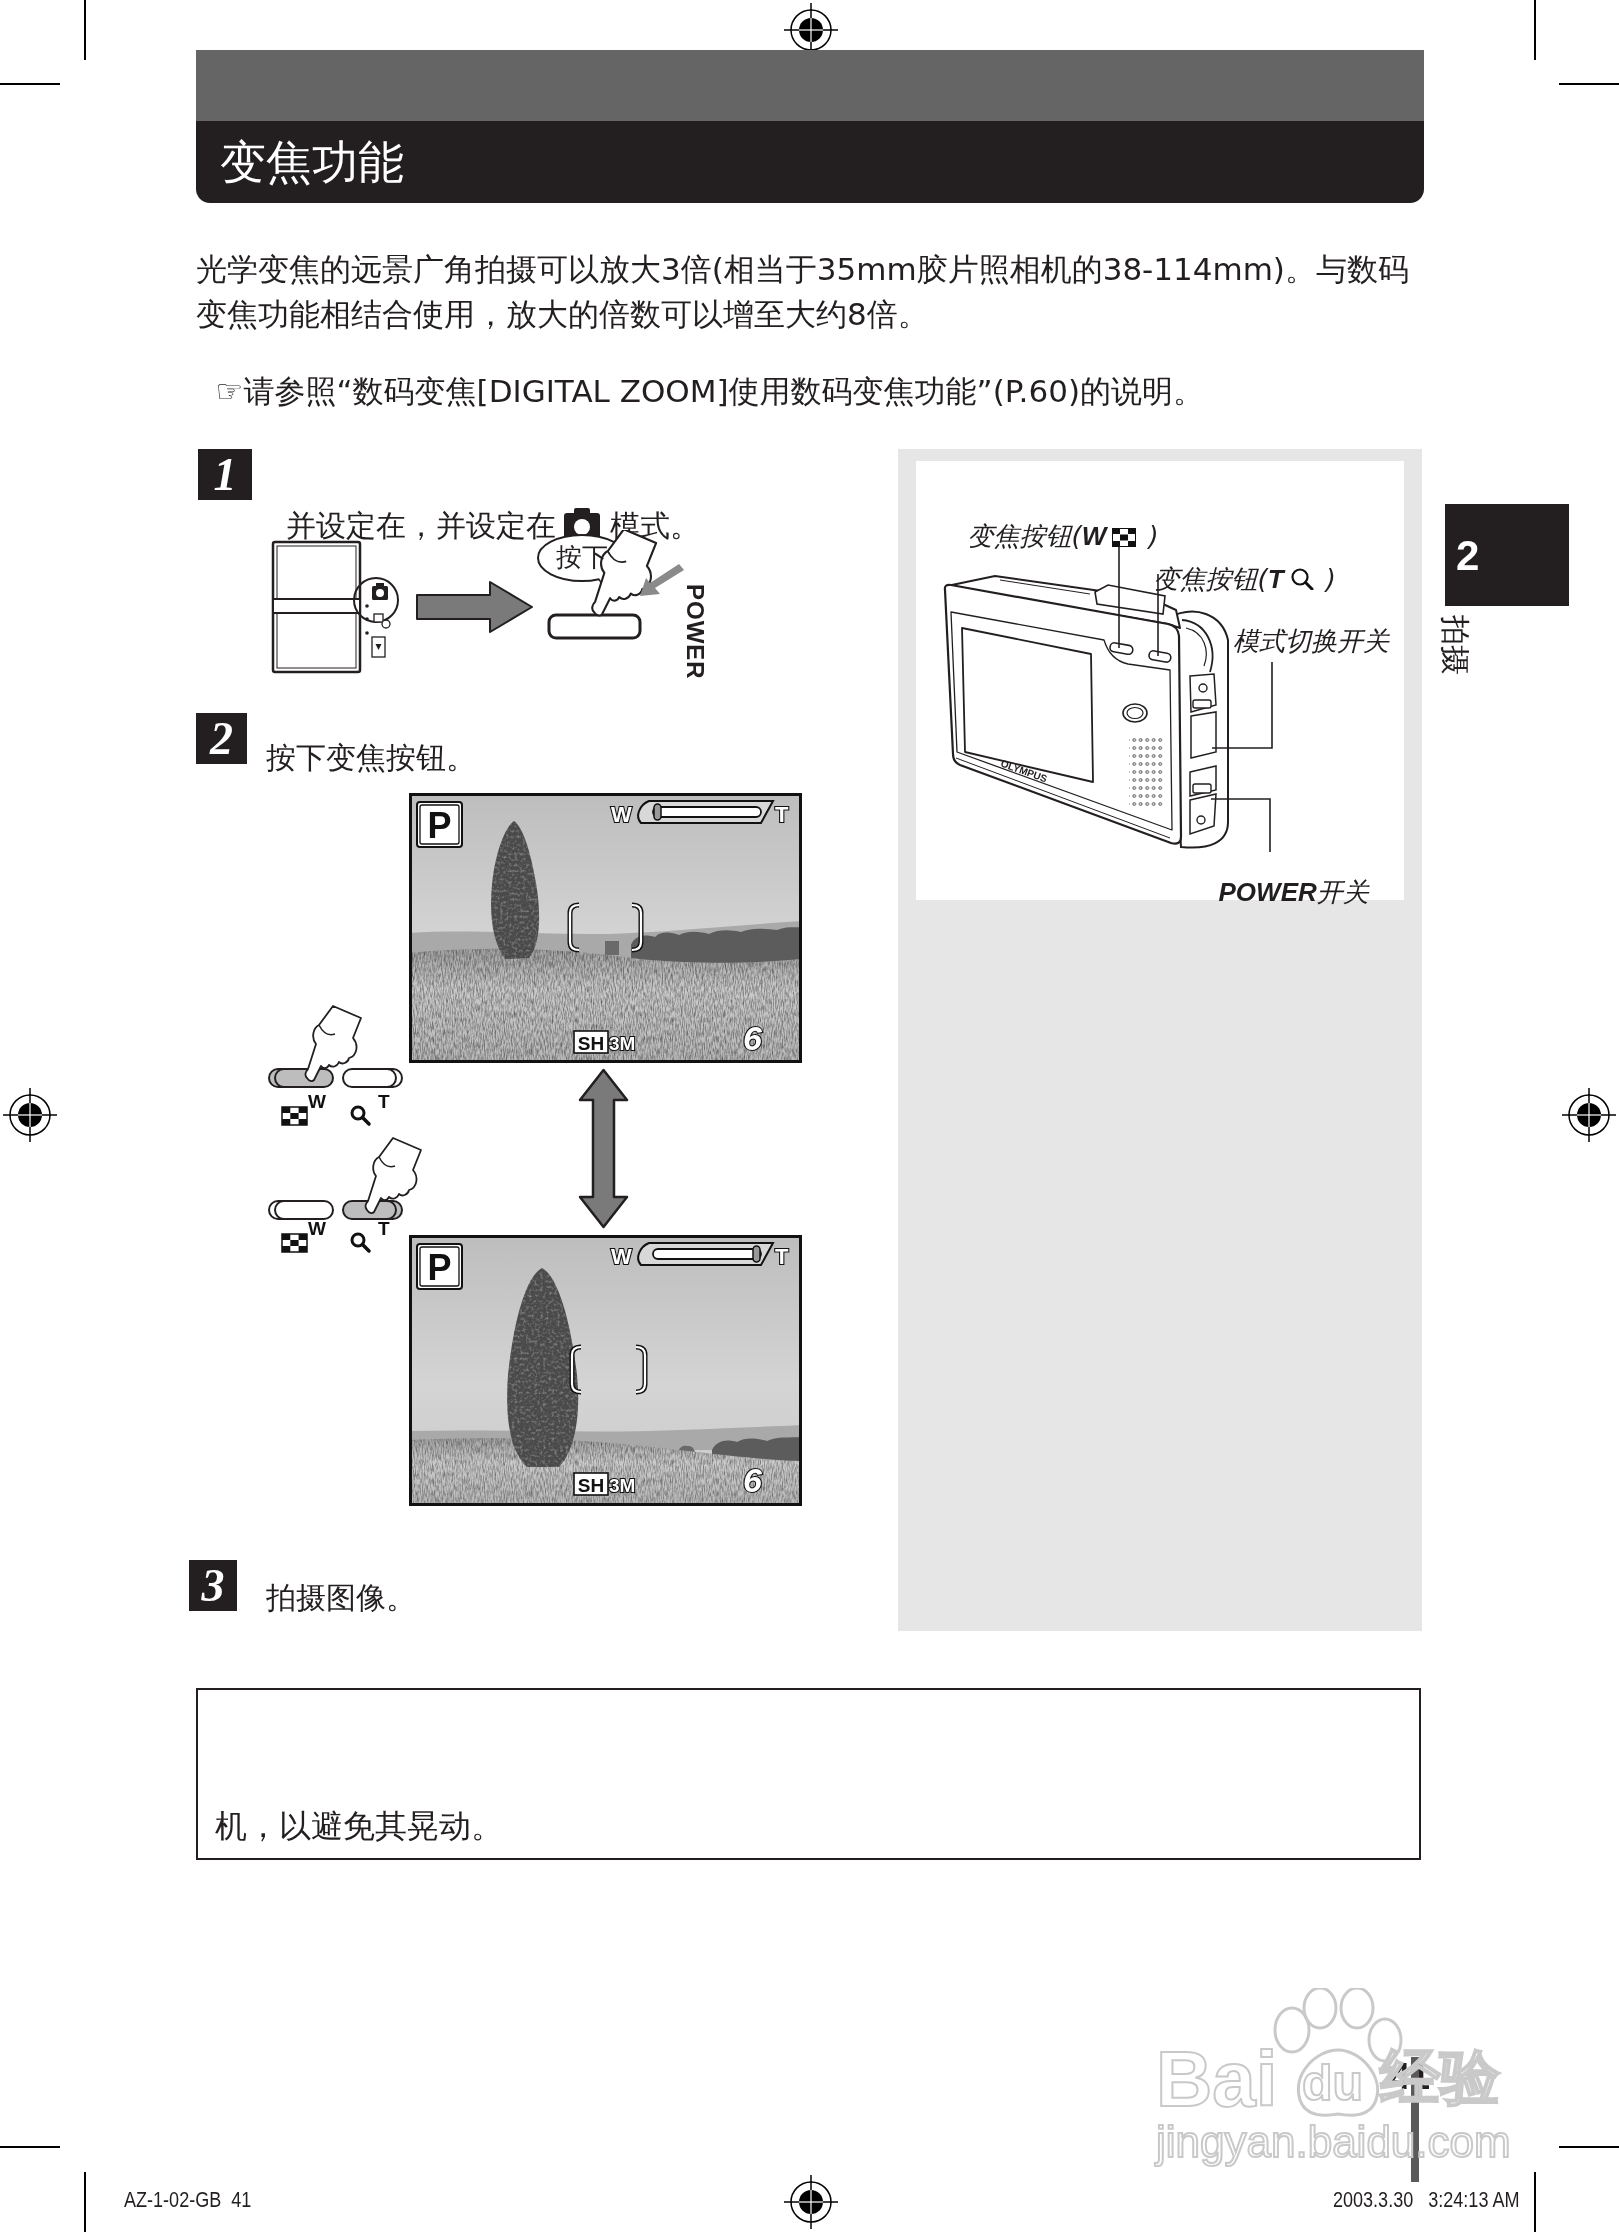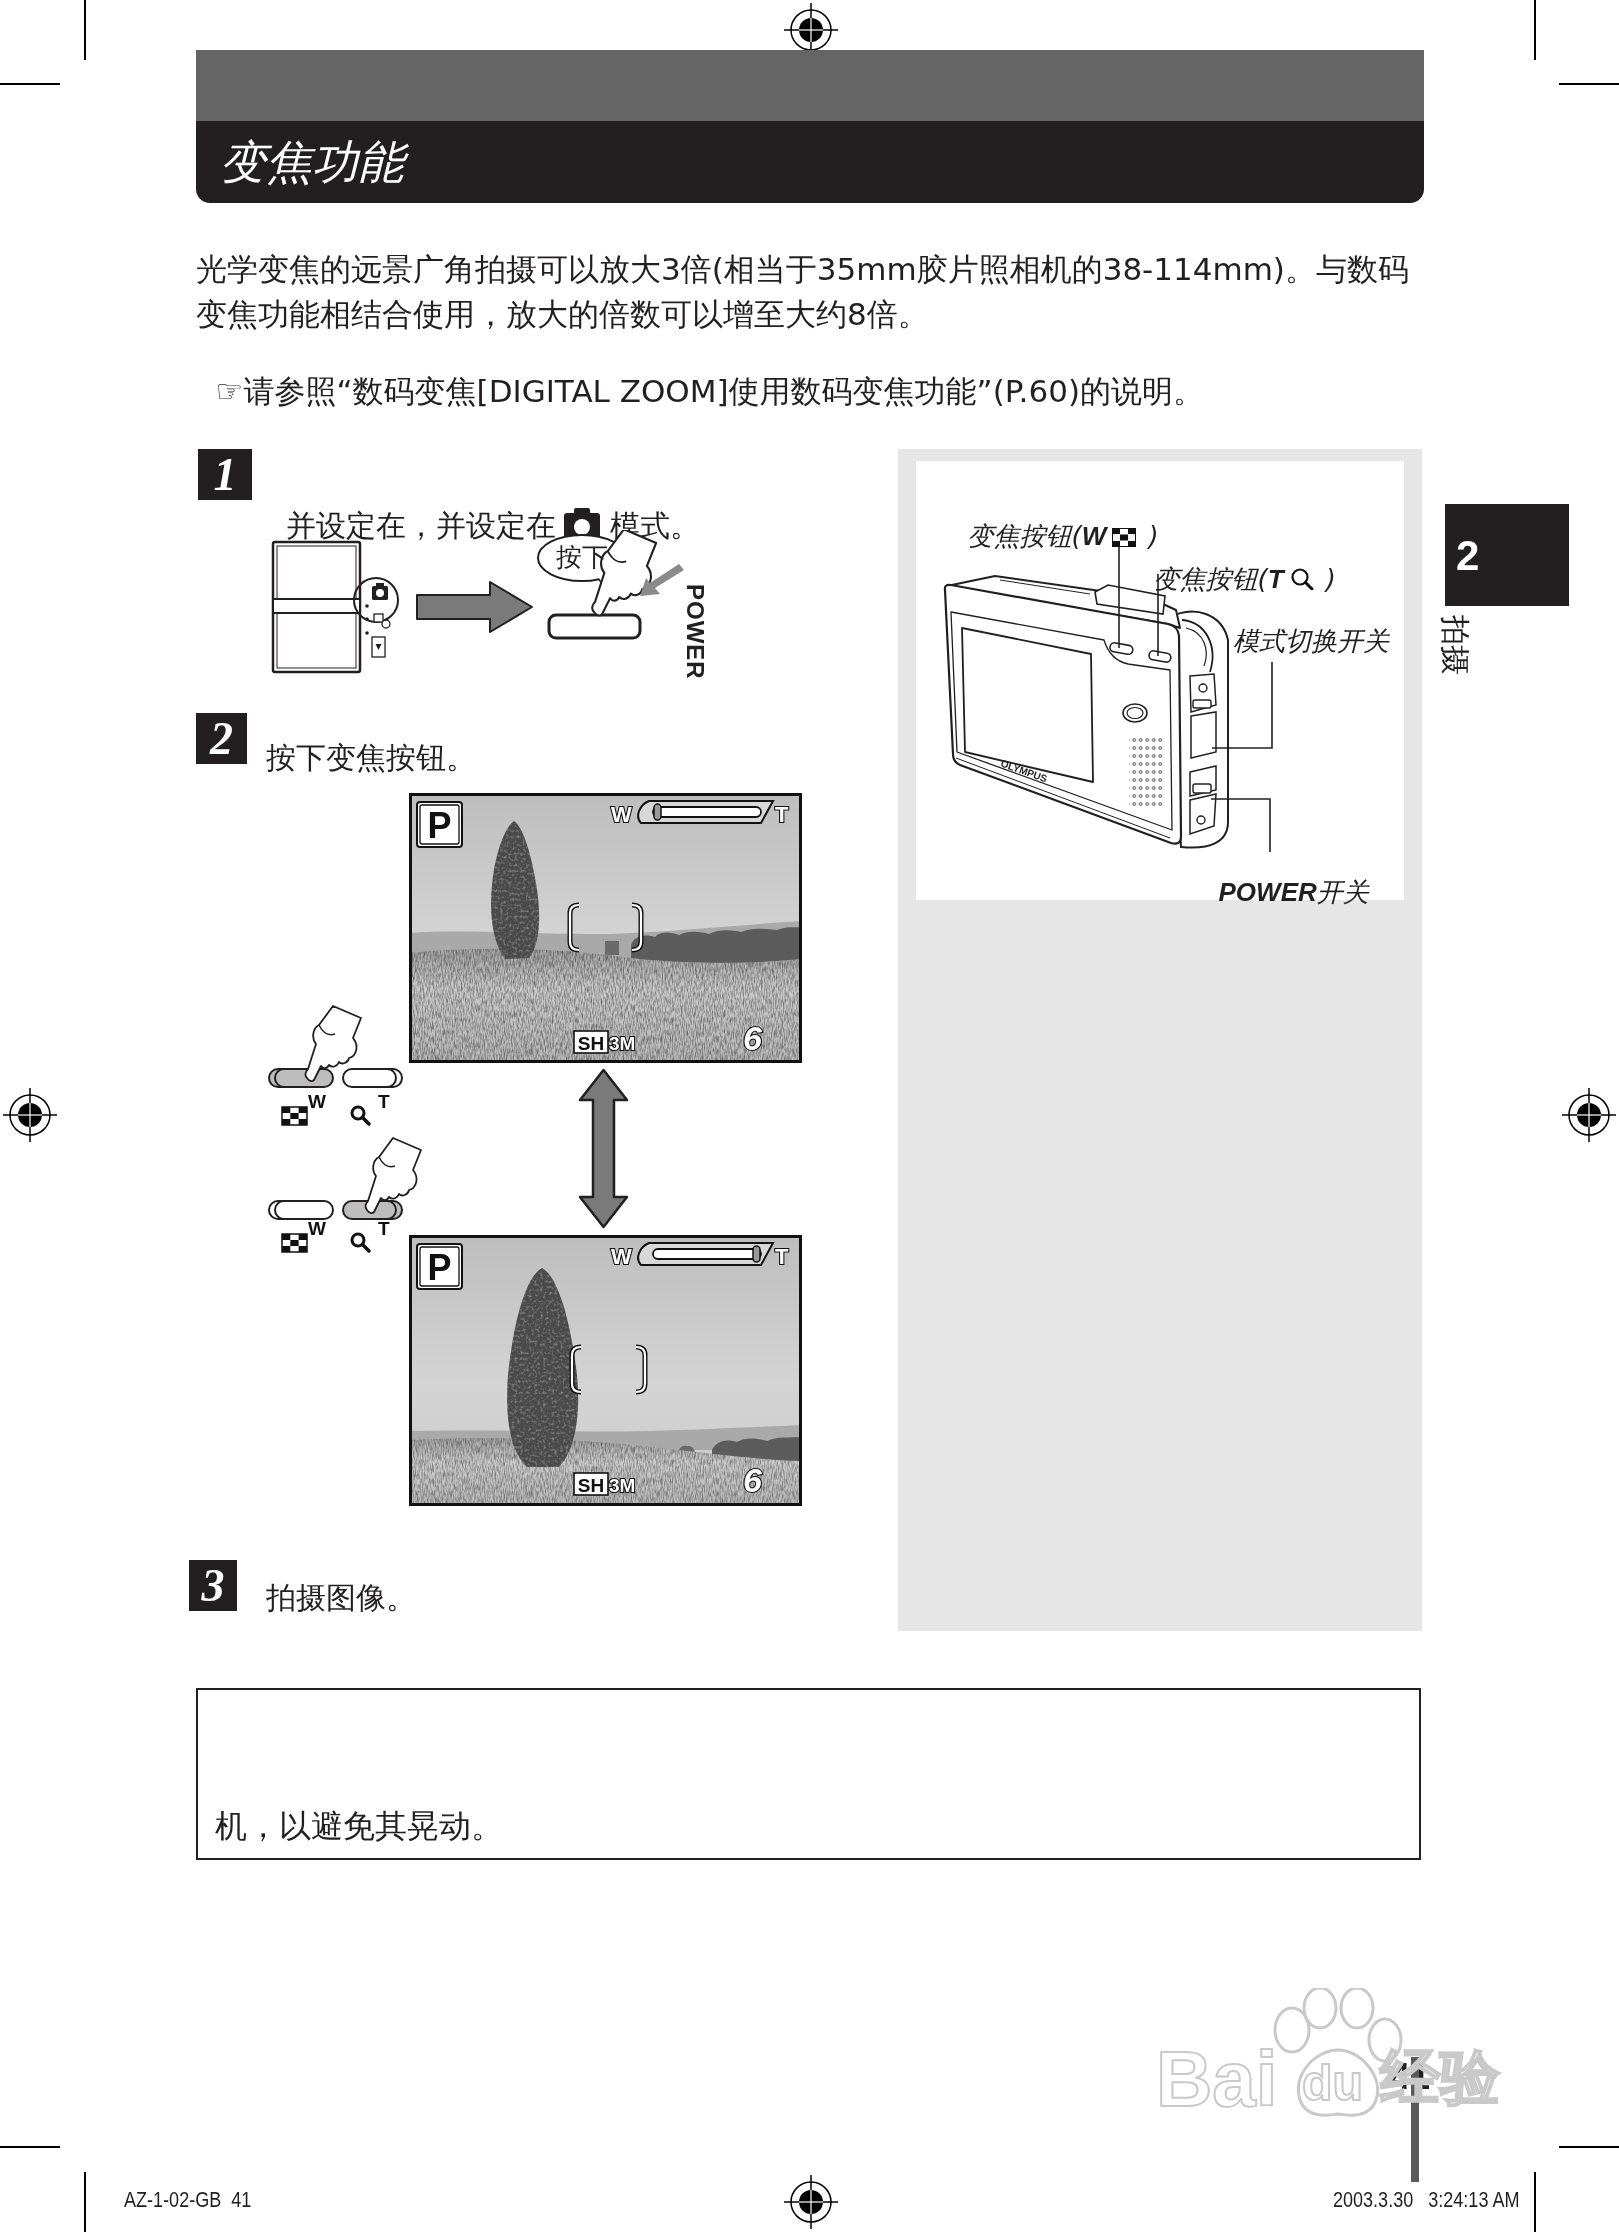--- a/index.html
+++ b/index.html
@@ -102,21 +102,21 @@
   <line x1="-27" y1="0" x2="27" y2="0" stroke="#000" stroke-width="1.5"></line>
     <line x1="0" y1="-27" x2="0" y2="27" stroke="#000" stroke-width="1.5"></line>
   <line x1="-12" y1="0" x2="12" y2="0" stroke="#fff" stroke-width="1.2"></line>
     <line x1="0" y1="-12" x2="0" y2="12" stroke="#fff" stroke-width="1.2"></line>
 </svg>
 
 <div class="abs" style="left:196px;top:50px;width:1228px;height:153px;">
   <div style="height:71px;background:var(--header_gray)"></div>
   <div style="height:82px;background:var(--ink);border-radius:0 0 14px 14px"></div>
 </div>
-<div class="t" style="left:220px;top:139px;font-size:46px;color:#fff;font-style:italic;">变焦功能</div>
+<div class="t" style="left:220px;top:139px;font-size:46px;color:#fff;">变焦功能</div>
 
 <div class="t intro" style="left:196px;top:254px">光学变焦的远景广角拍摄可以放大3倍(相当于35mm胶片照相机的38-114mm)。与数码</div>
 <div class="t intro" style="left:196px;top:299px">变焦功能相结合使用，放大的倍数可以增至大约8倍。</div>
 <div class="t intro" style="left:196px;top:345px">
   <span>☞</span><span>请参照“数码变焦[DIGITAL ZOOM]使用数码变焦功能”(P.60)的说明。</span>
 </div>
 
 <div class="step-box" style="left:198px;top:449px;width:54px;height:51px;">
     <span>1</span>
   </div>
@@ -421,13 +421,14 @@
       <ellipse cx="140" cy="42" rx="17" ry="22"></ellipse>
       <ellipse cx="168" cy="20" rx="16" ry="20"></ellipse>
       <ellipse cx="205" cy="20" rx="16" ry="20"></ellipse>
       <ellipse cx="233" cy="52" rx="16" ry="21"></ellipse>
       <path d="M148,112 C140,85 165,62 186,62 C208,62 232,88 224,112 C218,130 198,128 186,126 C174,128 154,130 148,112 Z"></path>
     </g>
   </svg>
   <div class="wm" style="left:4px;top:52px;font-size:78px;">Bai</div>
   <div class="wm" style="left:150px;top:70px;font-size:50px;">du</div>
   <div class="wm" style="left:228px;top:60px;font-size:60px;">经验</div>
+  <div class="wm" style="left:4px;top:132px;font-size:44px;font-weight:normal;">jingyan.baidu.com</div>
 </div>
 
 </body></html>

